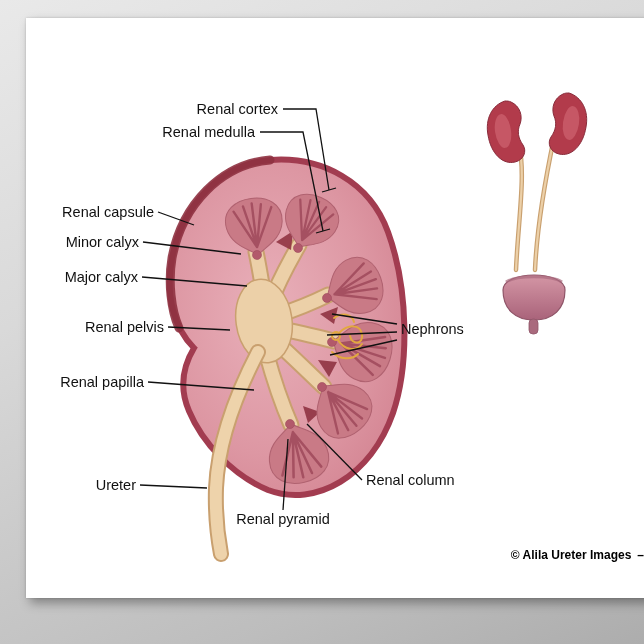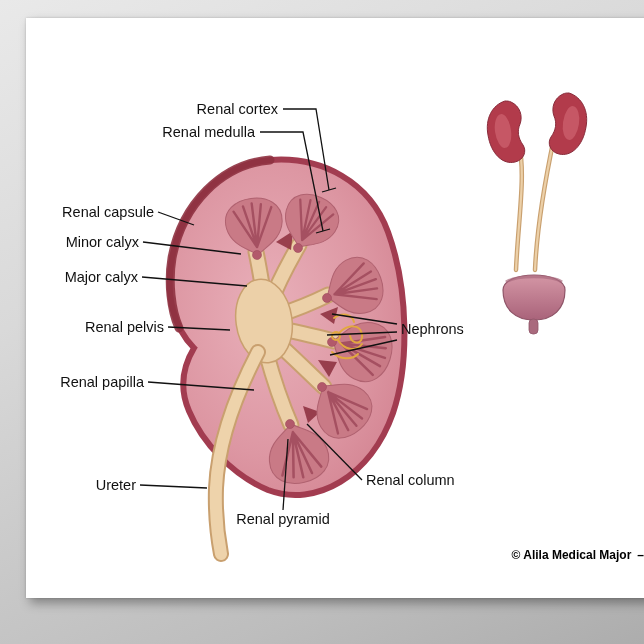--- a/index.html
+++ b/index.html
@@ -155,18 +155,18 @@
         <text class="lbl" x="138" y="314" text-anchor="end">Renal pelvis</text>
         <text class="lbl" x="118" y="369" text-anchor="end">Renal papilla</text>
         <text class="lbl" x="110" y="472" text-anchor="end">Ureter</text>
         <text class="lbl" x="257" y="506" text-anchor="middle">Renal pyramid</text>
         <text class="lbl" x="340" y="467" text-anchor="start">Renal column</text>
         <text class="lbl" x="375" y="316" text-anchor="start">Nephrons</text>
       </g>
     </svg>
 
     <div class="footer">
-      <span>© Alila Medical Major</span>
+      <span>© Alila Ureter Images</span>
       <span class="sep">–</span>
     </div>
 
   </div>
 </div>
 
 </body></html>

